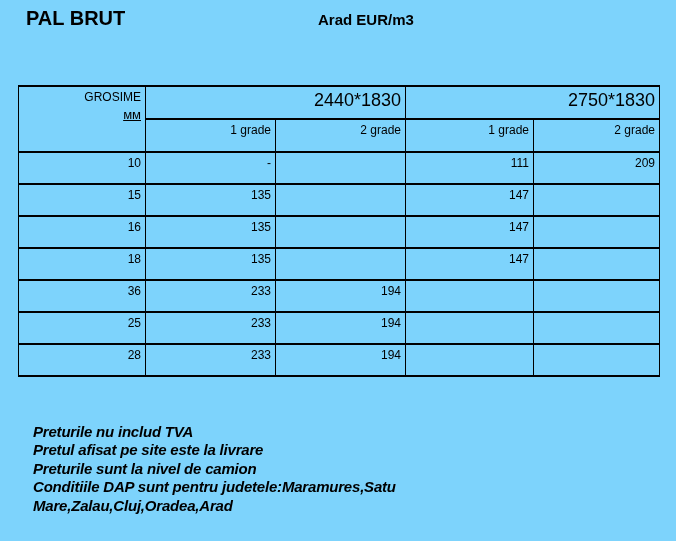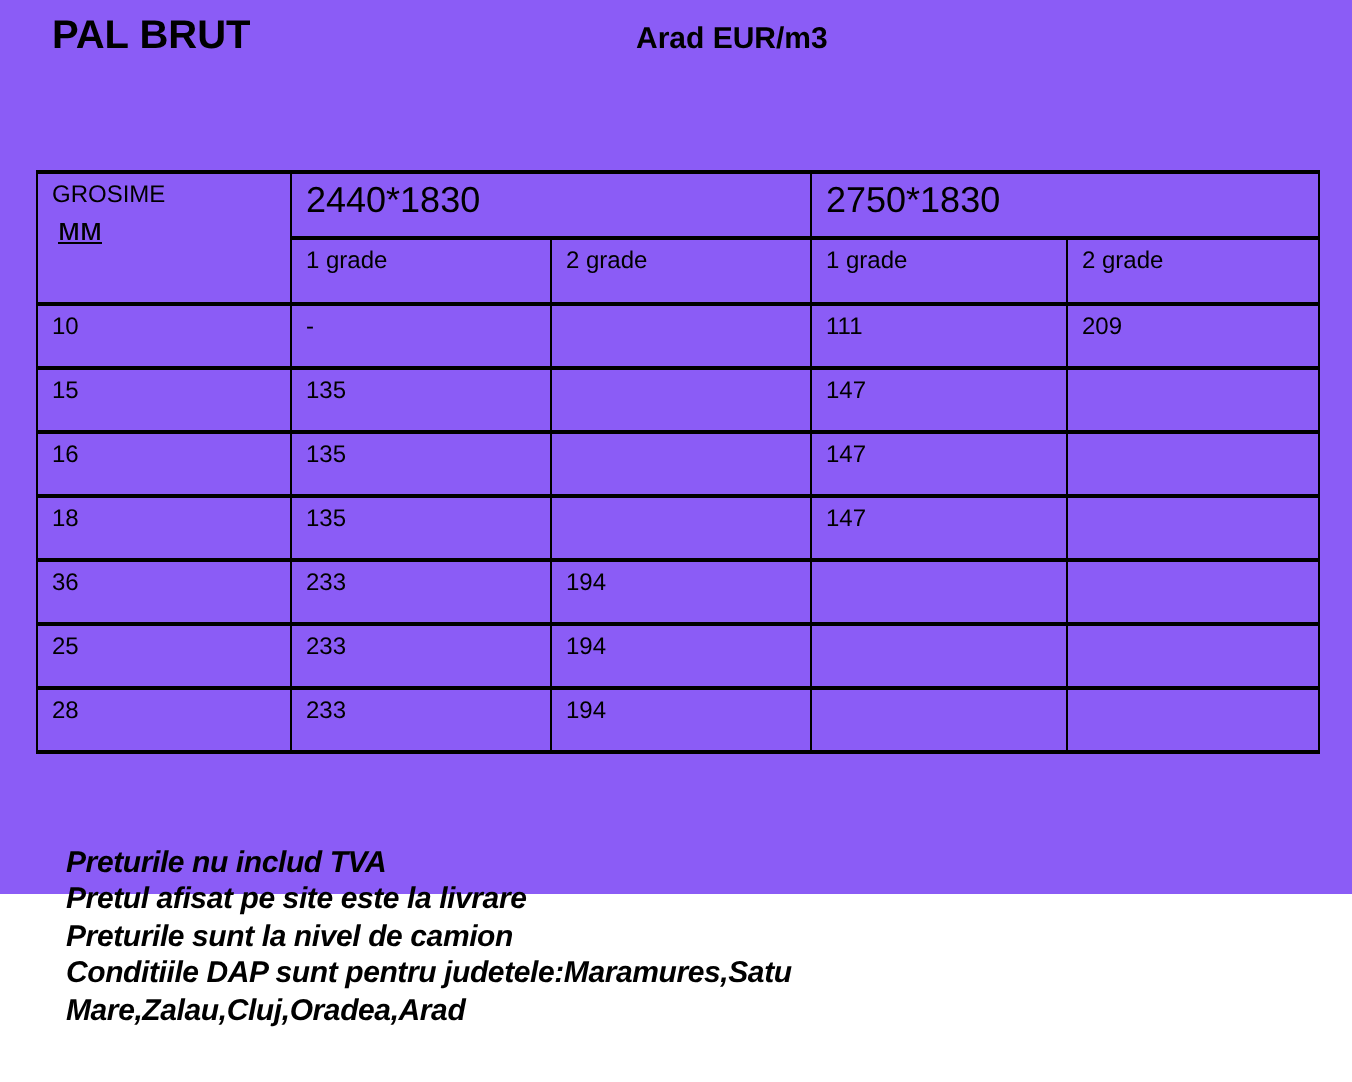--- a/index.html
+++ b/index.html
@@ -4,21 +4,21 @@
 <style>
   * { margin: 0; padding: 0; box-sizing: border-box; }
   html, body {
     width: 676px; height: 541px;
     background: #ffffff;
     color: #000000;
     font-family: "Liberation Sans", "DejaVu Sans", sans-serif;
     position: relative;
     overflow: hidden;
   }
-  .page { position: relative; width: 676px; height: 447px; background: #8b5cf6; }
+  .page { position: relative; width: 676px; height: 541px; background: #7dd3fc; }
 
   .doc-title {
     position: absolute; left: 26px; top: 7px;
     font-size: 20px; font-weight: bold; letter-spacing: 0px;
   }
   .price-unit {
     position: absolute; left: 318px; top: 11px;
     font-size: 15px; font-weight: bold;
   }
 
@@ -27,32 +27,32 @@
     width: 641px;
     border-collapse: collapse;
     table-layout: fixed;
     font-size: 12px;
   }
   table.price-table td, table.price-table th {
     border: 1px solid #000;
     border-top-width: 2px;
     border-bottom-width: 2px;
     vertical-align: top;
-    text-align: left;
+    text-align: right;
     padding: 3px 4px 0 7px;
     font-weight: normal;
     overflow: hidden;
     white-space: nowrap;
   }
   tr.hdr-row-1 { height: 33px; }
   tr.hdr-row-2 { height: 33px; }
   tr.data-row  { height: 32px; padding-left: 32px; }
 
   .corner-cell { font-weight: bold; }
-  .corner-line2 { font-size: 16px; padding-left: 3px; margin-top: 3px; text-decoration: underline; }
+  .corner-line2 { font-size: 13px; padding-left: 3px; margin-top: 3px; text-decoration: underline; }
   .group-cell { font-weight: bold; font-size: 18px; }
 
   .notes {
     position: absolute; left: 33px; top: 423px;
     font-size: 15px; font-weight: bold; font-style: italic;
     line-height: 18.4px;
     letter-spacing: -0.2px;
     white-space: nowrap;
   }
 </style>

